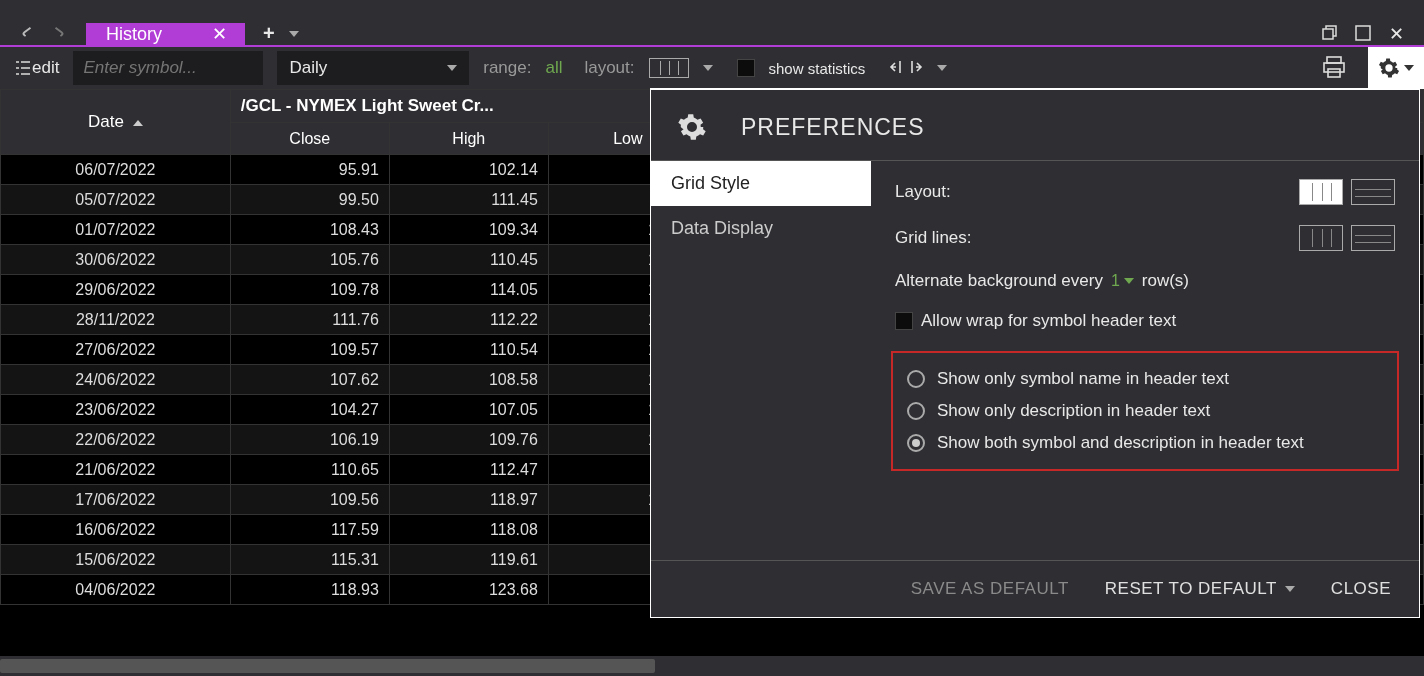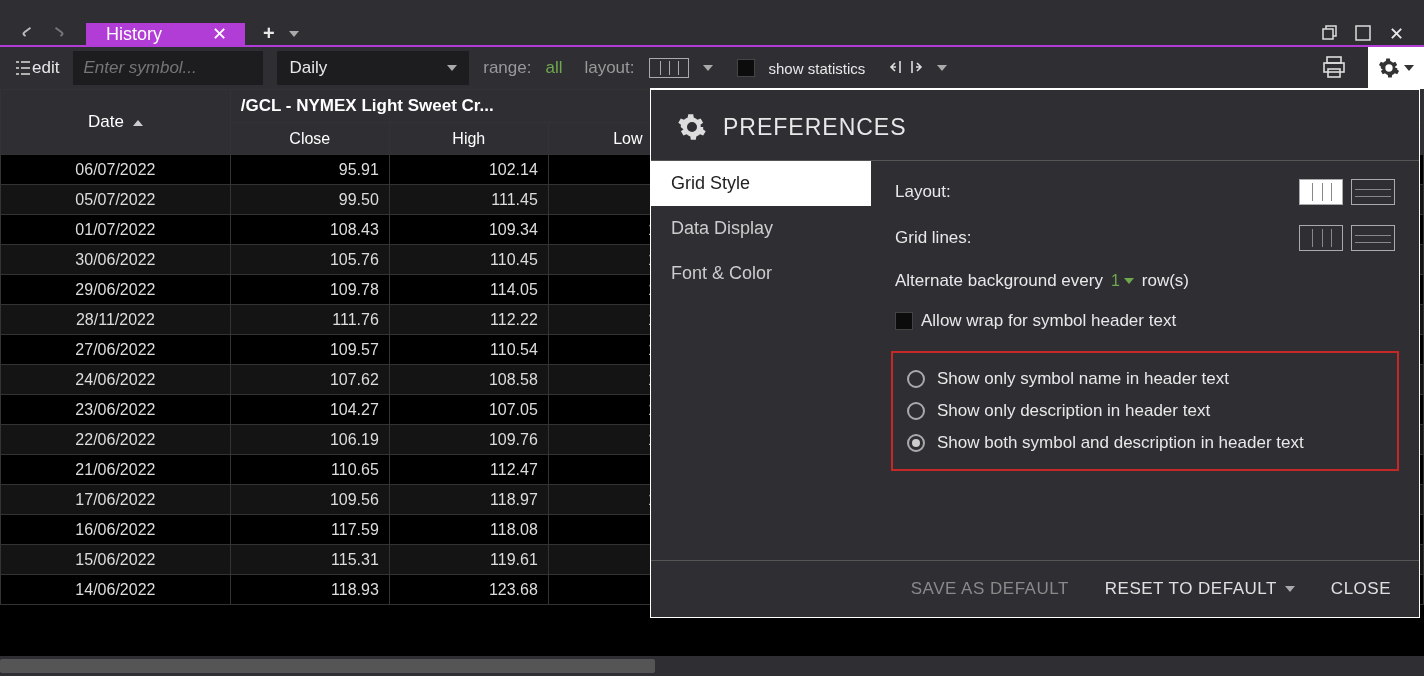--- a/index.html
+++ b/index.html
@@ -150,21 +150,21 @@
     width:770px;
     height:530px;
     background:#2e2e33;
     border:1px solid #fff;
     border-top:2px solid #fff;
     display:flex;
     flex-direction:column;
     z-index:100;
   }
   .prefs-header {
-    display:flex; align-items:center; gap:16px;
+    display:flex; align-items:center; gap:34px;
     padding:22px 26px 18px;
     font-size:23px;
     letter-spacing:1px;
     color:#e8e8e8;
   }
   .prefs-body {
     flex:1;
     display:flex;
     border-top:1px solid #555;
     border-bottom:1px solid #555;
@@ -511,21 +511,21 @@
           <td>115.31</td>
           <td>119.61</td>
           <td>114.60</td>
           <td>119.07</td>
           <td>7.420</td>
           <td>7.698</td>
           <td>7.201</td>
           <td>7.269</td>
         </tr>
         <tr>
-          <td class="date">14/06/2022</td>
+          <td class="date">04/06/2022</td>
           <td>118.93</td>
           <td>123.68</td>
           <td>116.62</td>
           <td>121.09</td>
           <td>7.189</td>
           <td>8.889</td>
           <td>7.008</td>
           <td>8.686</td>
         </tr>
       </tbody>
@@ -539,21 +539,20 @@
   <div class="prefs-header">
     <svg width="30" height="30" viewBox="0 0 24 24" fill="#ddd">
         <path d="M12 8a4 4 0 100 8 4 4 0 000-8zm9 4c0 .6-.05 1.2-.15 1.75l2.1 1.65-2 3.45-2.5-1a8 8 0 01-3 1.75l-.4 2.65h-4l-.4-2.65a8 8 0 01-3-1.75l-2.5 1-2-3.45 2.1-1.65A9 9 0 013 12c0-.6.05-1.2.15-1.75L1.05 8.6l2-3.45 2.5 1a8 8 0 013-1.75L9 1.75h4l.4 2.65a8 8 0 013 1.75l2.5-1 2 3.45-2.1 1.65c.1.55.2 1.15.2 1.75z"></path>
       </svg>
     <span>PREFERENCES</span>
   </div>
   <div class="prefs-body">
     <div class="prefs-tabs">
       <div class="ptab active">Grid Style</div>
       <div class="ptab">Data Display</div>
-      <div class="ptab">Font &amp; Color</div>
     </div>
     <div class="prefs-content">
       <div class="prow">
         <span class="label">Layout:</span>
         <span class="spacer2"></span>
         <div class="opt-box filled">
             <span></span>
             <span></span>
             <span></span>
             <span></span>

